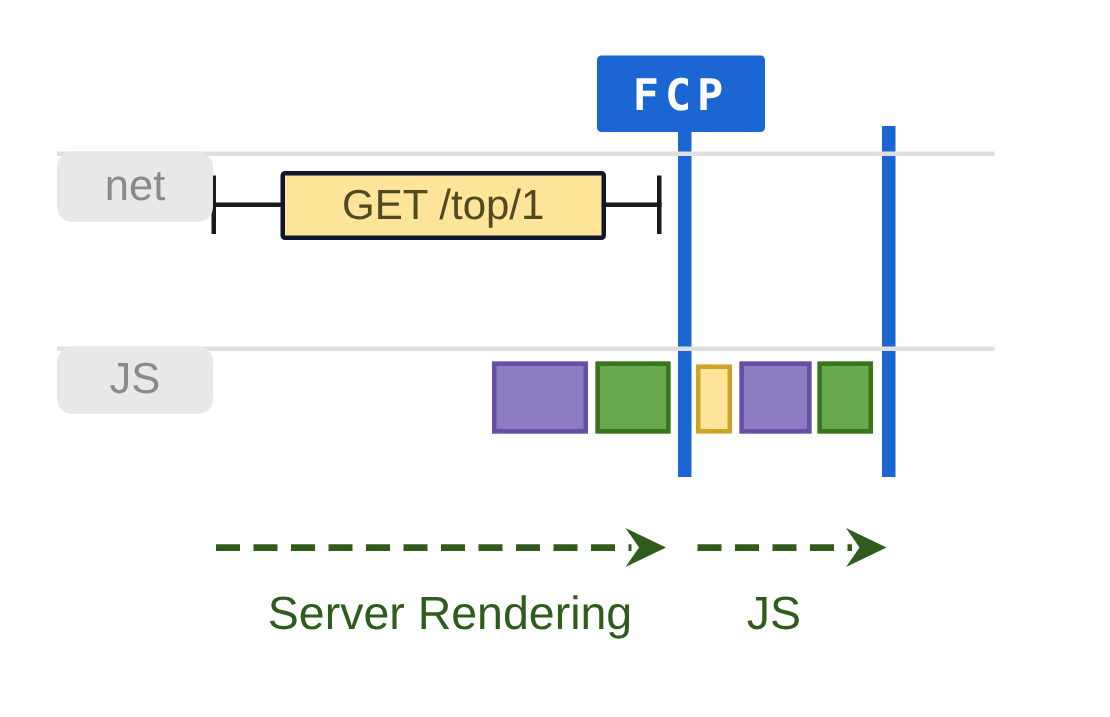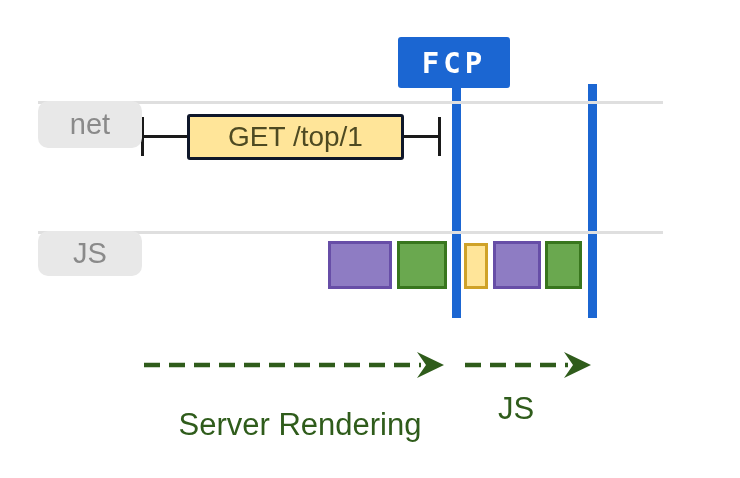--- a/index.html
+++ b/index.html
@@ -127,21 +127,21 @@
   }
 
   
   .phase-label {
     position: absolute;
     top: 391px;
     color: #2f5c1b;
     font-size: 31px;
     text-align: center;
   }
-  .phase-label.server { left: 120px; width: 360px; margin-top: 16px; }
+  .phase-label.server { left: 120px; width: 360px; }
   .phase-label.js     { left: 466px; width: 100px; }
 </style>
 </head>
 <body>
 
 <div class="stage">
 
   <div class="metric-line fcp"></div>
   <div class="metric-line tti"></div>
 

